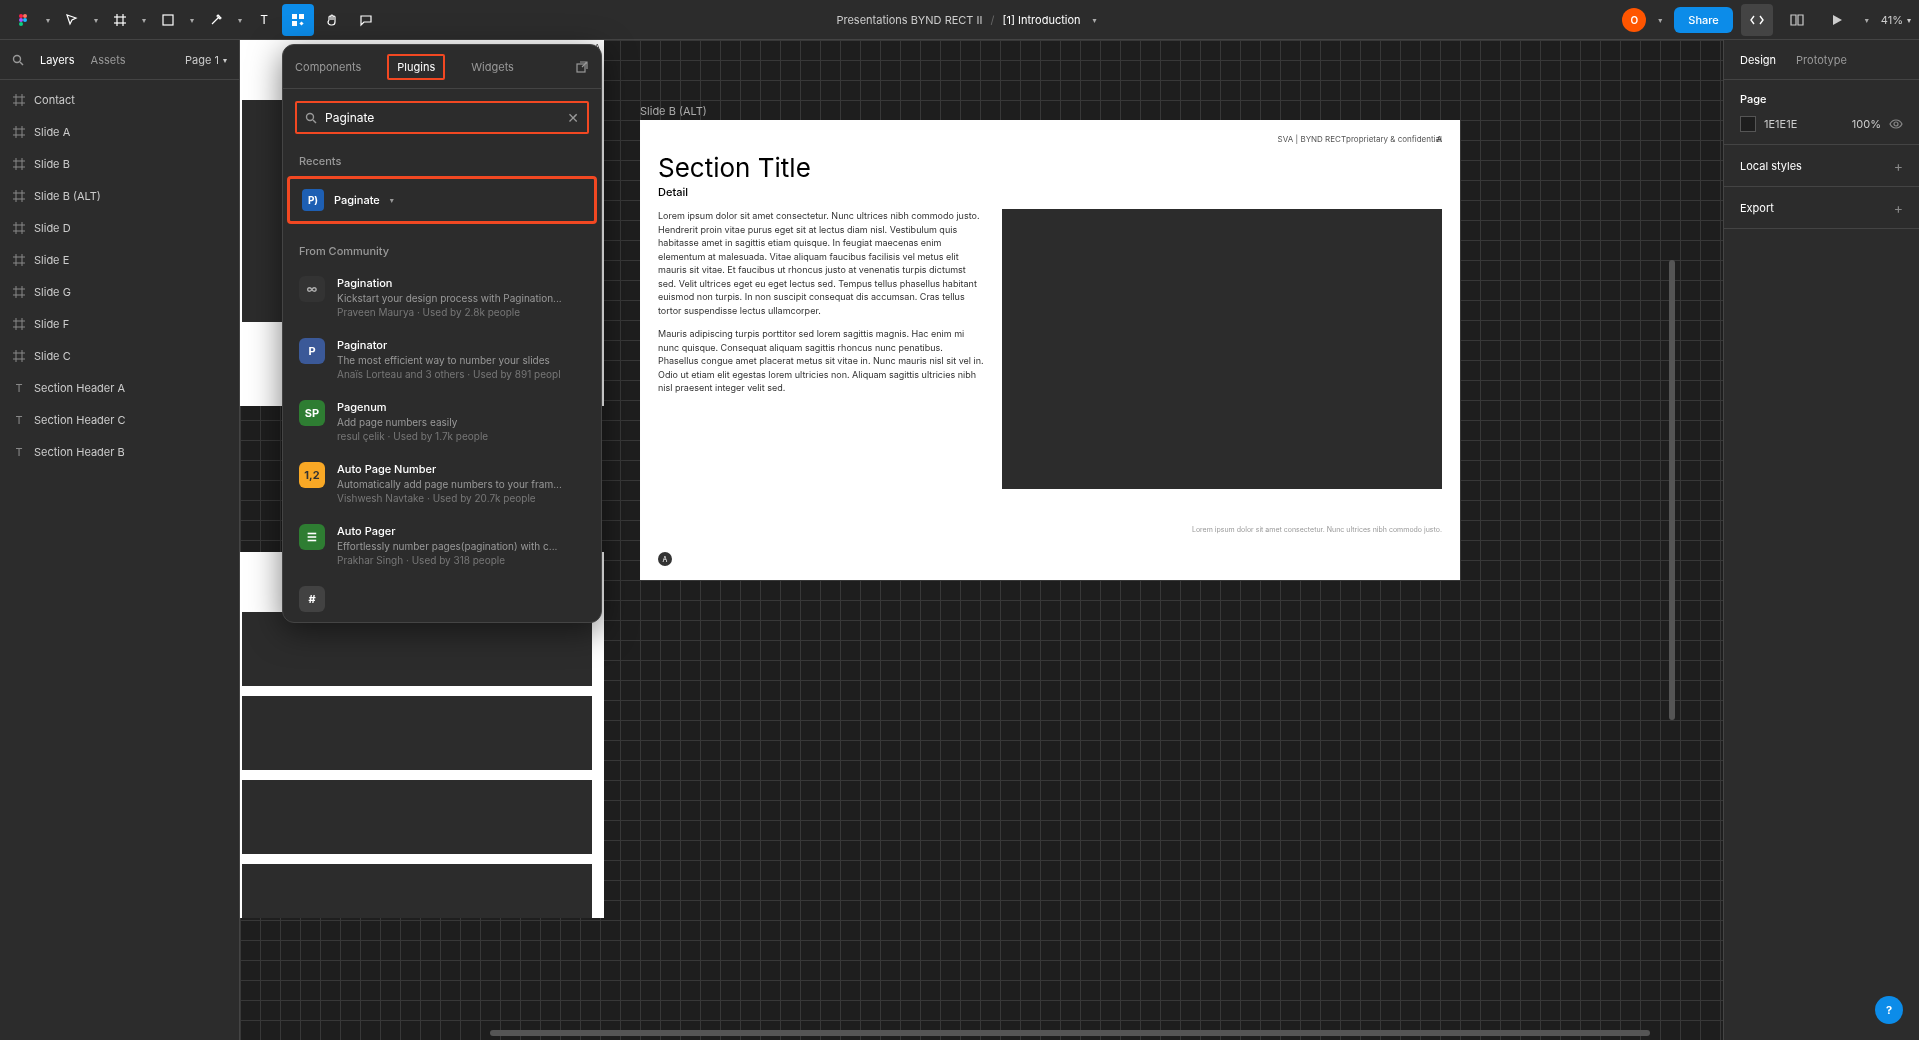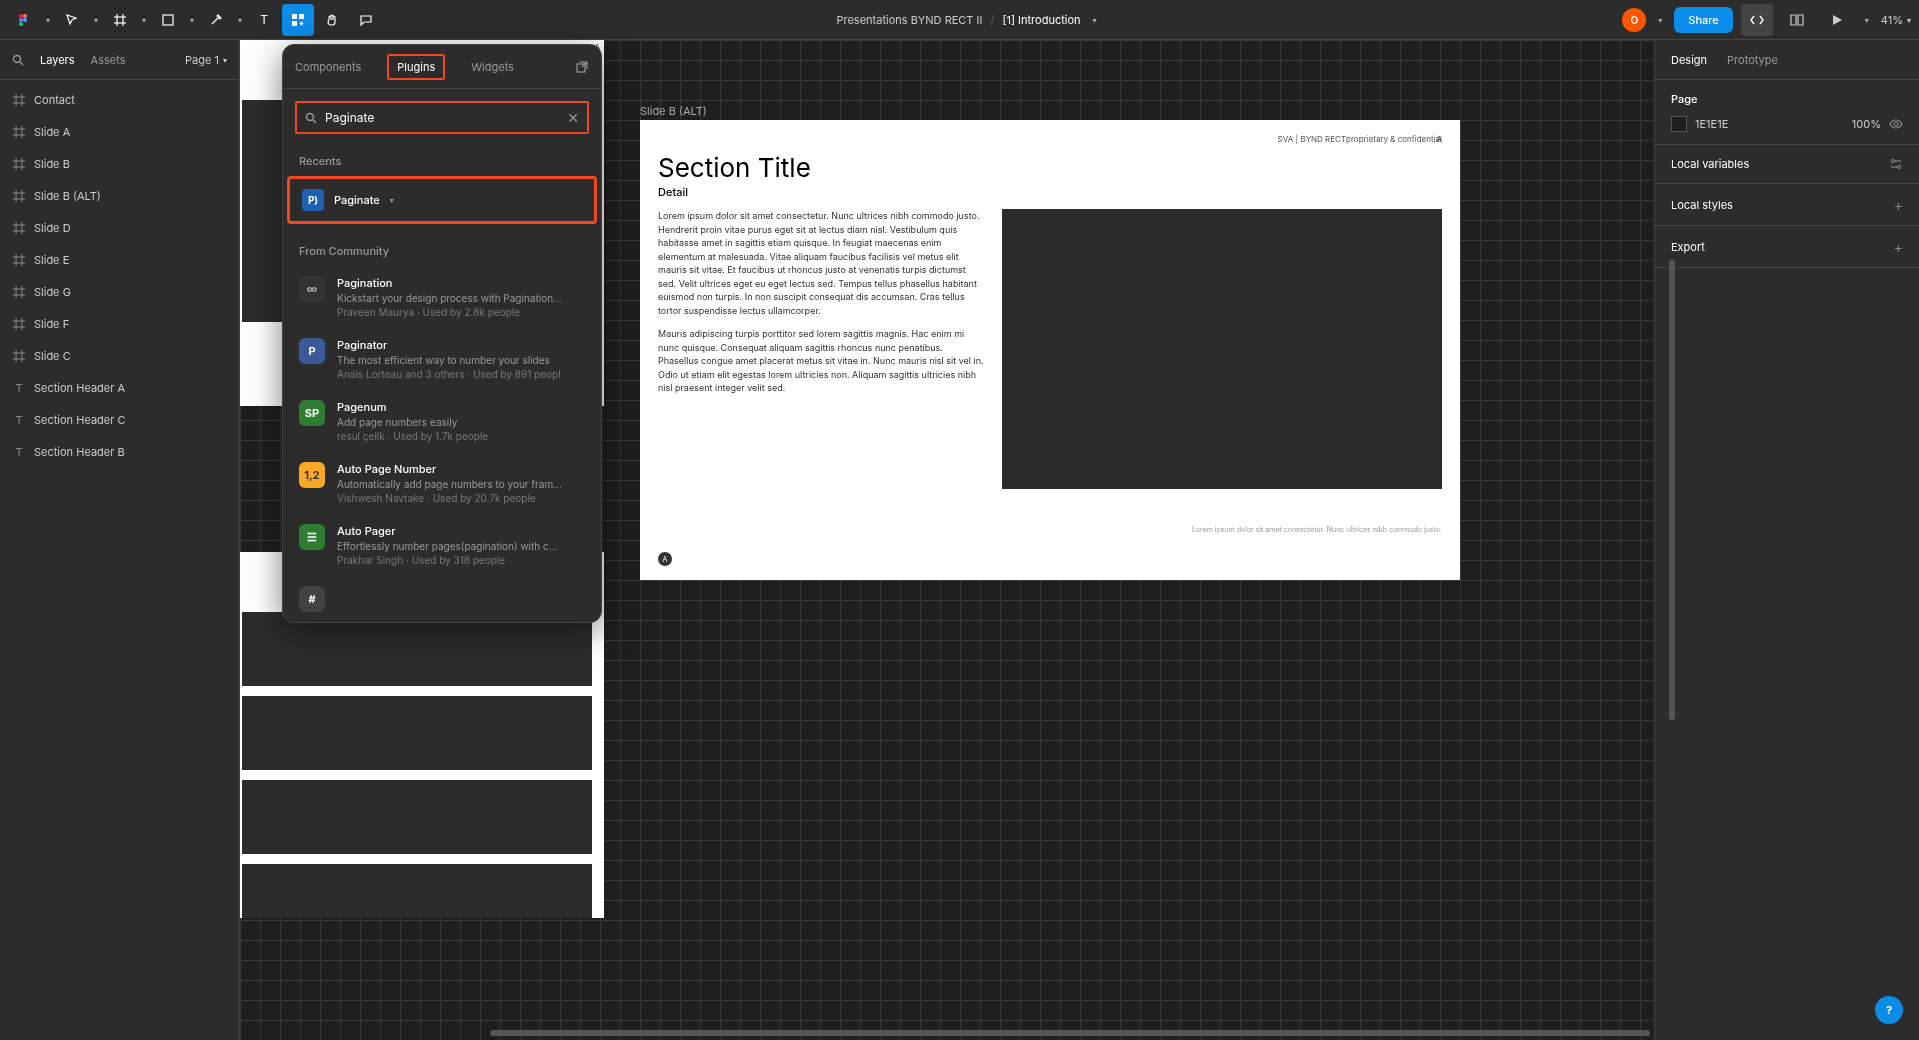--- a/index.html
+++ b/index.html
@@ -44,21 +44,21 @@
 .mf-title{padding:0 18px;font-size:26px;font-weight:400;}
 .mf-sub{padding:2px 18px 10px;font-size:11px;font-weight:500;}
 .mf-body{padding:0 18px;display:flex;gap:18px;}
 .mf-text{flex:1;font-size:9px;line-height:1.5;color:#333;}
 .mf-text p{margin-bottom:10px;}
 .mf-img{width:440px;height:280px;background:#2c2c2c;}
 .mf-foot{position:absolute;bottom:14px;left:18px;right:18px;display:flex;align-items:center;justify-content:space-between;}
 .mf-badge{width:14px;height:14px;border-radius:50%;background:#333;color:#fff;font-size:7px;display:flex;align-items:center;justify-content:center;}
 .mf-fine{font-size:7px;color:#999;position:absolute;right:18px;bottom:46px;}
 
-.right-panel{width:265px;background:#2c2c2c;border-left:1px solid #444;}
+.right-panel{width:196px;background:#2c2c2c;border-left:1px solid #444;}
 .right-tabs{height:40px;display:flex;align-items:center;padding:0 16px;gap:20px;border-bottom:1px solid #444;}
 .right-tab{color:#999;cursor:pointer;}
 .right-tab.active{color:#fff;}
 .rp-section{padding:12px 16px;border-bottom:1px solid #444;}
 .rp-title{font-size:11px;font-weight:500;margin-bottom:10px;}
 .rp-row{display:flex;align-items:center;gap:8px;}
 .swatch{width:16px;height:16px;background:#1e1e1e;border:1px solid #555;}
 .rp-val{flex:1;color:#ccc;}
 .rp-pct{color:#ccc;}
 .rp-eye{color:#888;cursor:pointer;}
@@ -407,33 +407,20 @@
         <span class="rp-eye">
             <svg width="14" height="14" viewBox="0 0 14 14" fill="none" stroke="currentColor" stroke-width="1.2">
               <path d="M1 7s2-4 6-4 6 4 6 4-2 4-6 4-6-4-6-4z"></path>
               <circle cx="7" cy="7" r="2"></circle>
             </svg>
           </span>
       </div>
     </div>
     <div class="rp-section">
       <div class="rp-head">
-        <span>Local variables</span>
-        <span class="rp-add">
-            <svg width="14" height="14" viewBox="0 0 14 14" fill="none" stroke="currentColor" stroke-width="1.2">
-              <circle cx="4" cy="4" r="1.5"></circle>
-              <line x1="6" y1="4" x2="12" y2="4"></line>
-              <circle cx="10" cy="10" r="1.5"></circle>
-              <line x1="2" y1="10" x2="8" y2="10"></line>
-            </svg>
-          </span>
-      </div>
-    </div>
-    <div class="rp-section">
-      <div class="rp-head">
         <span>Local styles</span>
         <span class="rp-add">+</span>
       </div>
     </div>
     <div class="rp-section">
       <div class="rp-head">
         <span>Export</span>
         <span class="rp-add">+</span>
       </div>
     </div>

